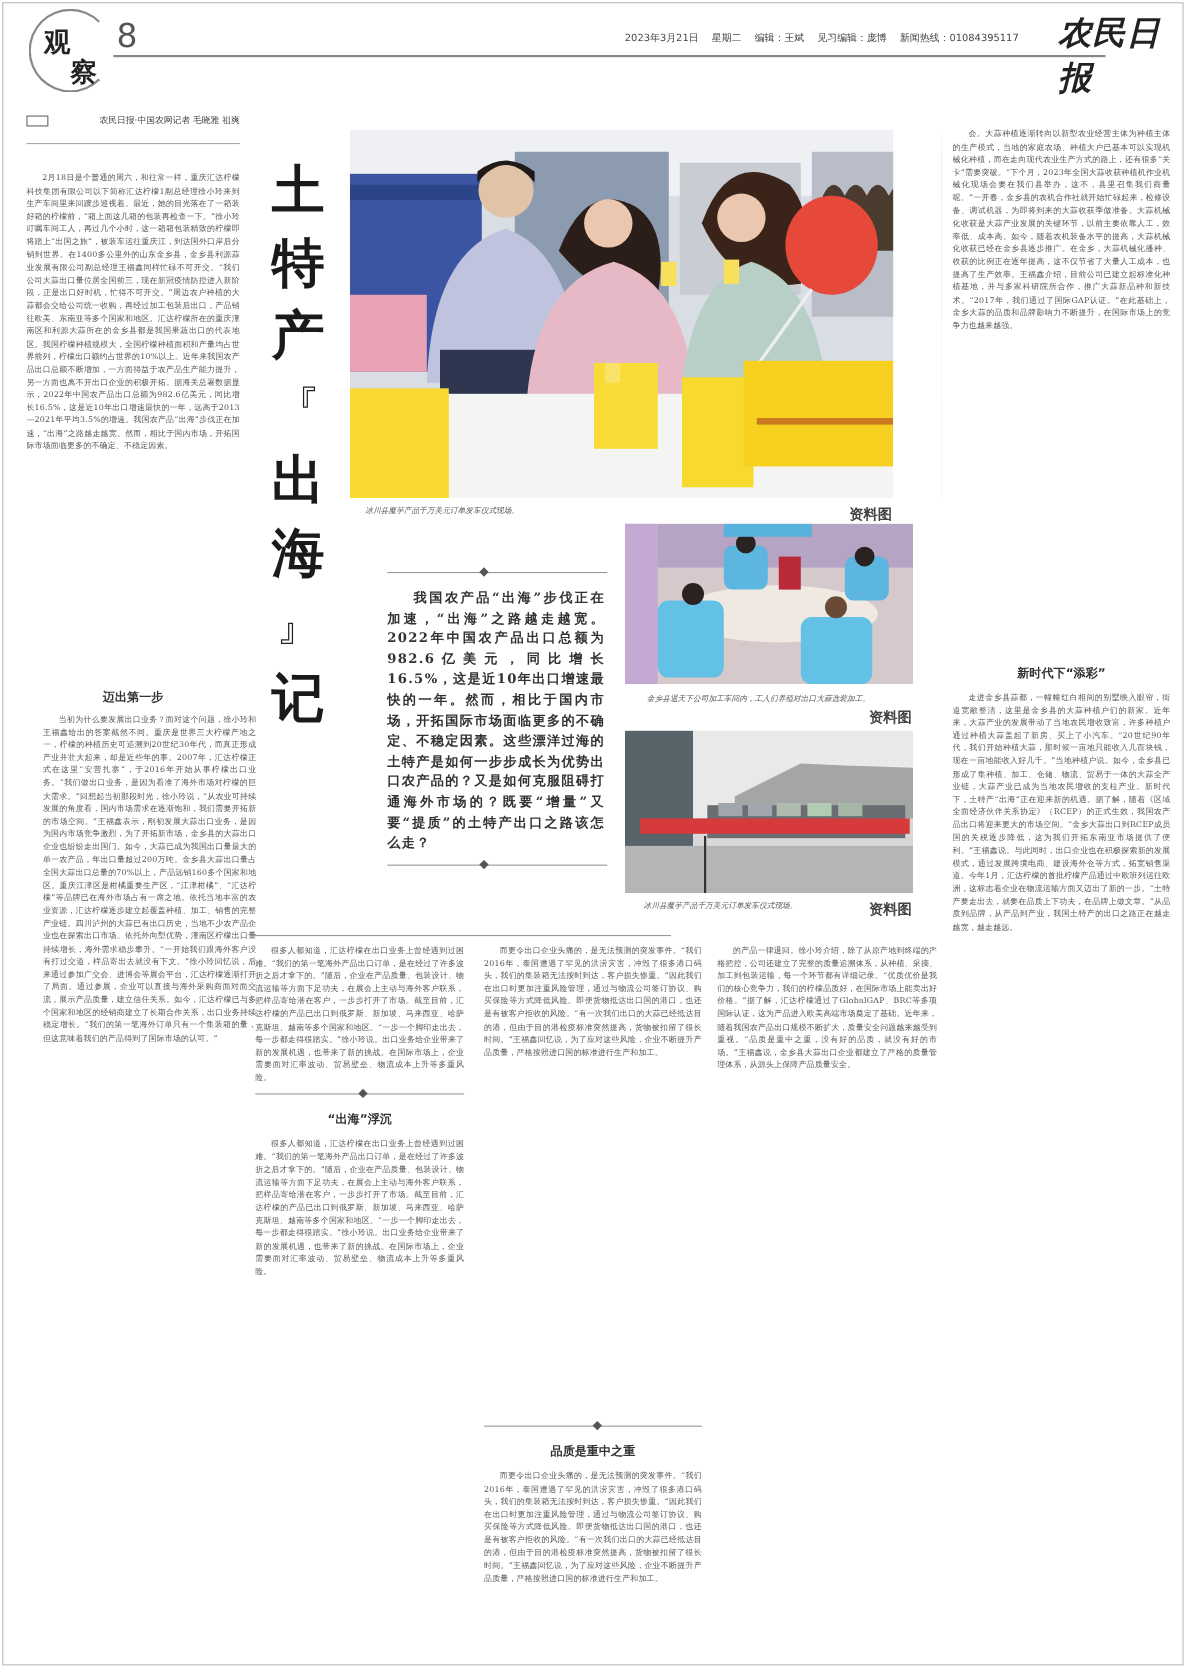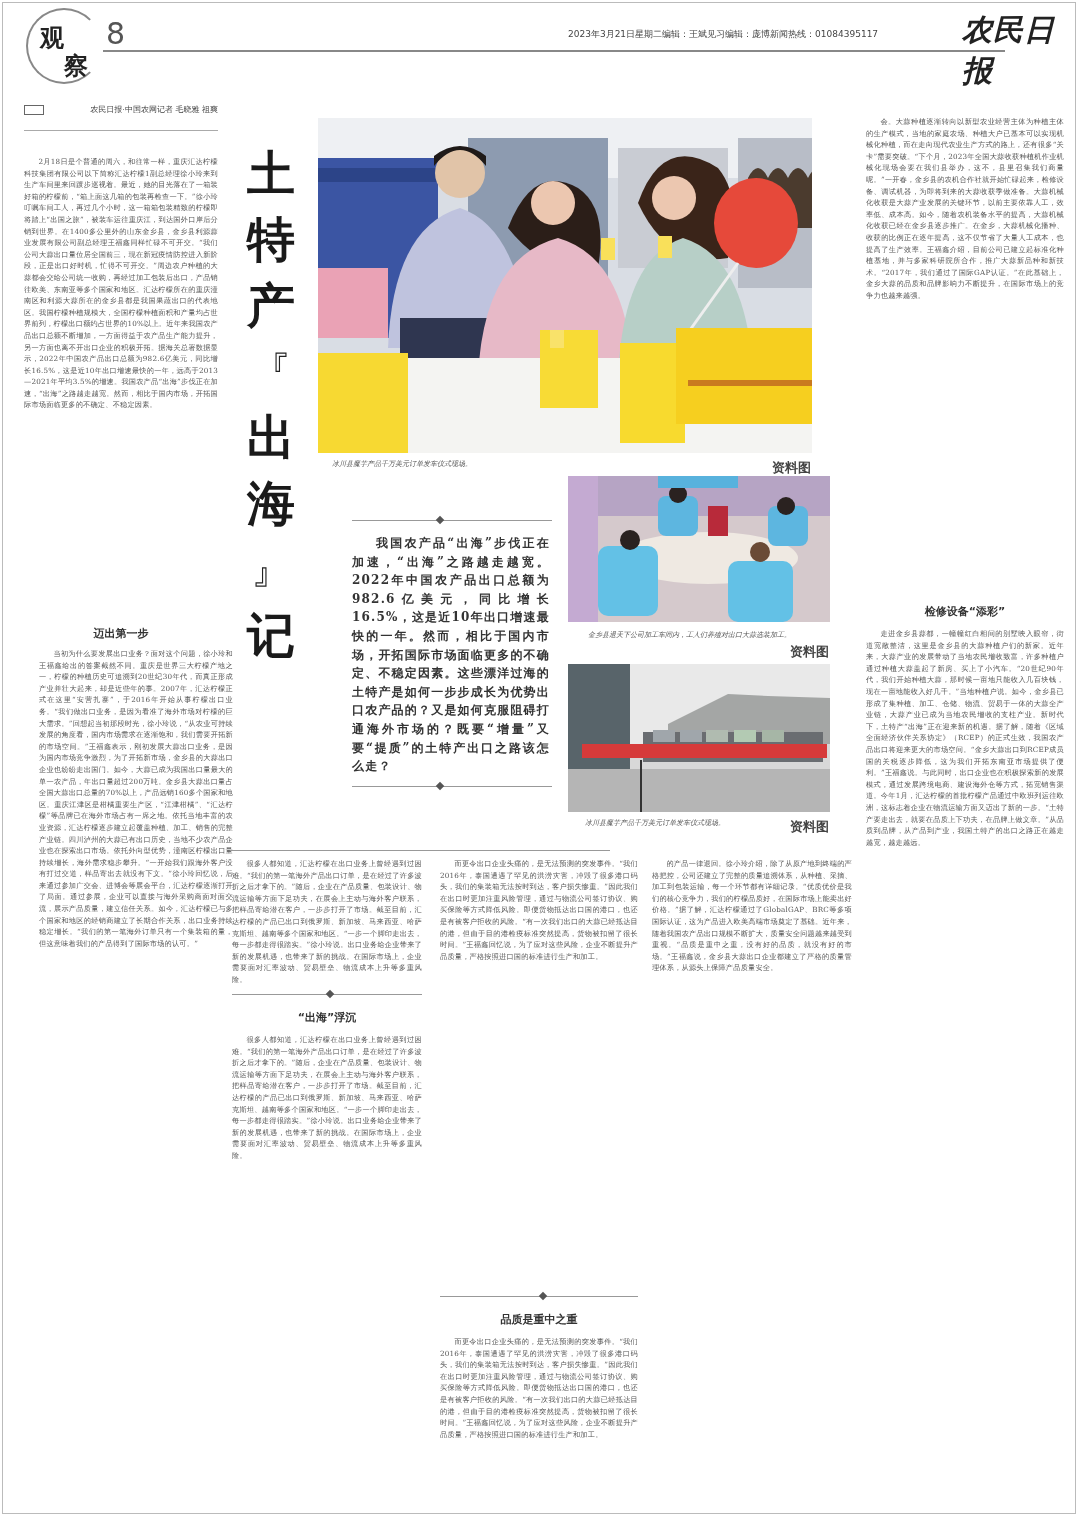--- a/index.html
+++ b/index.html
@@ -6,21 +6,21 @@
   body { width:1080px; height:1518px; position:relative; overflow:hidden;
          font-family:"DejaVu Serif", serif; color:#333; }
   .frame { position:absolute; left:2px; top:2px; width:1074px; height:1512px; border:1px solid #bbb; box-sizing:border-box; }
 
   
   .mast-circle { position:absolute; left:26px; top:8px; width:76px; height:76px; border:2px solid #888; border-radius:50%; border-right-color:transparent; box-sizing:border-box; }
   .mast-c1 { position:absolute; left:40px; top:22px; font-size:24px; font-weight:bold; color:#222; font-family:"DejaVu Serif", serif; }
   .mast-c2 { position:absolute; left:64px; top:50px; font-size:24px; font-weight:bold; color:#222; font-family:"DejaVu Serif", serif; }
   .mast-page { position:absolute; left:106px; top:16px; font-size:30px; color:#555; font-family:"DejaVu Sans", sans-serif; }
   .mast-line { position:absolute; left:103px; top:50px; width:902px; height:2px; background:#888; }
-  .mast-meta { position:absolute; left:568px; top:28px; font-size:9px; color:#444; font-family:"DejaVu Sans", sans-serif; display:flex; white-space:nowrap;align-items:flex-end; }
+  .mast-meta { position:absolute; left:568px; top:28px; font-size:9px; color:#444; font-family:"DejaVu Sans", sans-serif; display:flex; gap:12px; white-space:nowrap;align-items:flex-end; }
   .mast-logo { position:absolute; left:946px; top:10px; font-size:30px; font-weight:bold; color:#222; font-family:"DejaVu Serif", serif; font-style:italic; letter-spacing:1px;margin-left:16px; }
 
   
   .byline { position:absolute; left:24px; top:104px; width:194px; display:flex; justify-content:space-between; align-items:center; font-size:8px; color:#444; }
   .byline .box { width:18px; height:8px; border:1px solid #666; }
   .byline-rule { position:absolute; left:24px; top:130px; width:194px; height:1px; background:#aaa; }
 
   
   .txt { position:absolute; font-size:7.2px; line-height:11.6px; color:#555; text-align:justify; overflow:hidden; word-break:break-all; letter-spacing:0.2px; }
   .txt p { margin:0; text-indent:2em; }
@@ -202,16 +202,16 @@
   <p>而更令出口企业头痛的，是无法预测的突发事件。“我们2016年，泰国遭遇了罕见的洪涝灾害，冲毁了很多港口码头，我们的集装箱无法按时到达，客户损失惨重。”因此我们在出口时更加注重风险管理，通过与物流公司签订协议、购买保险等方式降低风险。即便货物抵达出口国的港口，也还是有被客户拒收的风险。“有一次我们出口的大蒜已经抵达目的港，但由于目的港检疫标准突然提高，货物被扣留了很长时间。”王福鑫回忆说，为了应对这些风险，企业不断提升产品质量，严格按照进口国的标准进行生产和加工。</p>
 </div>
 
 <div class="txt" style="left:652px; top:858px; width:200px; height:650px;">
   <p>的产品一律退回。徐小玲介绍，除了从原产地到终端的严格把控，公司还建立了完整的质量追溯体系，从种植、采摘、加工到包装运输，每一个环节都有详细记录。“优质优价是我们的核心竞争力，我们的柠檬品质好，在国际市场上能卖出好价格。”据了解，汇达柠檬通过了GlobalGAP、BRC等多项国际认证，这为产品进入欧美高端市场奠定了基础。近年来，随着我国农产品出口规模不断扩大，质量安全问题越来越受到重视。“品质是重中之重，没有好的品质，就没有好的市场。”王福鑫说，金乡县大蒜出口企业都建立了严格的质量管理体系，从源头上保障产品质量安全。</p>
 </div>
 
 <div class="txt" style="left:866px; top:116px; width:198px; height:480px;">
   <p>会。大蒜种植逐渐转向以新型农业经营主体为种植主体的生产模式，当地的家庭农场、种植大户已基本可以实现机械化种植，而在走向现代农业生产方式的路上，还有很多“关卡”需要突破。“下个月，2023年全国大蒜收获种植机作业机械化现场会要在我们县举办，这不，县里召集我们商量呢。”一开春，金乡县的农机合作社就开始忙碌起来，检修设备、调试机器，为即将到来的大蒜收获季做准备。大蒜机械化收获是大蒜产业发展的关键环节，以前主要依靠人工，效率低、成本高。如今，随着农机装备水平的提高，大蒜机械化收获已经在金乡县逐步推广。在金乡，大蒜机械化播种、收获的比例正在逐年提高，这不仅节省了大量人工成本，也提高了生产效率。王福鑫介绍，目前公司已建立起标准化种植基地，并与多家科研院所合作，推广大蒜新品种和新技术。“2017年，我们通过了国际GAP认证。”在此基础上，金乡大蒜的品质和品牌影响力不断提升，在国际市场上的竞争力也越来越强。</p>
 </div>
-<div class="subhead" style="left:866px; top:604px; width:198px;">检修设备“添彩”</div>
+<div class="subhead" style="left:866px; top:604px; width:198px;">新时代下“添彩”</div>
 <div class="txt" style="left:866px; top:628px; width:198px; height:880px;">
   <p>走进金乡县蒜都，一幢幢红白相间的别墅映入眼帘，街道宽敞整洁，这里是金乡县的大蒜种植户们的新家。近年来，大蒜产业的发展带动了当地农民增收致富，许多种植户通过种植大蒜盖起了新房、买上了小汽车。“20世纪90年代，我们开始种植大蒜，那时候一亩地只能收入几百块钱，现在一亩地能收入好几千。”当地种植户说。如今，金乡县已形成了集种植、加工、仓储、物流、贸易于一体的大蒜全产业链，大蒜产业已成为当地农民增收的支柱产业。新时代下，土特产“出海”正在迎来新的机遇。据了解，随着《区域全面经济伙伴关系协定》（RCEP）的正式生效，我国农产品出口将迎来更大的市场空间。“金乡大蒜出口到RCEP成员国的关税逐步降低，这为我们开拓东南亚市场提供了便利。”王福鑫说。与此同时，出口企业也在积极探索新的发展模式，通过发展跨境电商、建设海外仓等方式，拓宽销售渠道。今年1月，汇达柠檬的首批柠檬产品通过中欧班列运往欧洲，这标志着企业在物流运输方面又迈出了新的一步。“土特产要走出去，就要在品质上下功夫，在品牌上做文章。”从品质到品牌，从产品到产业，我国土特产的出口之路正在越走越宽，越走越远。</p>
 </div>
 
 </body></html>

